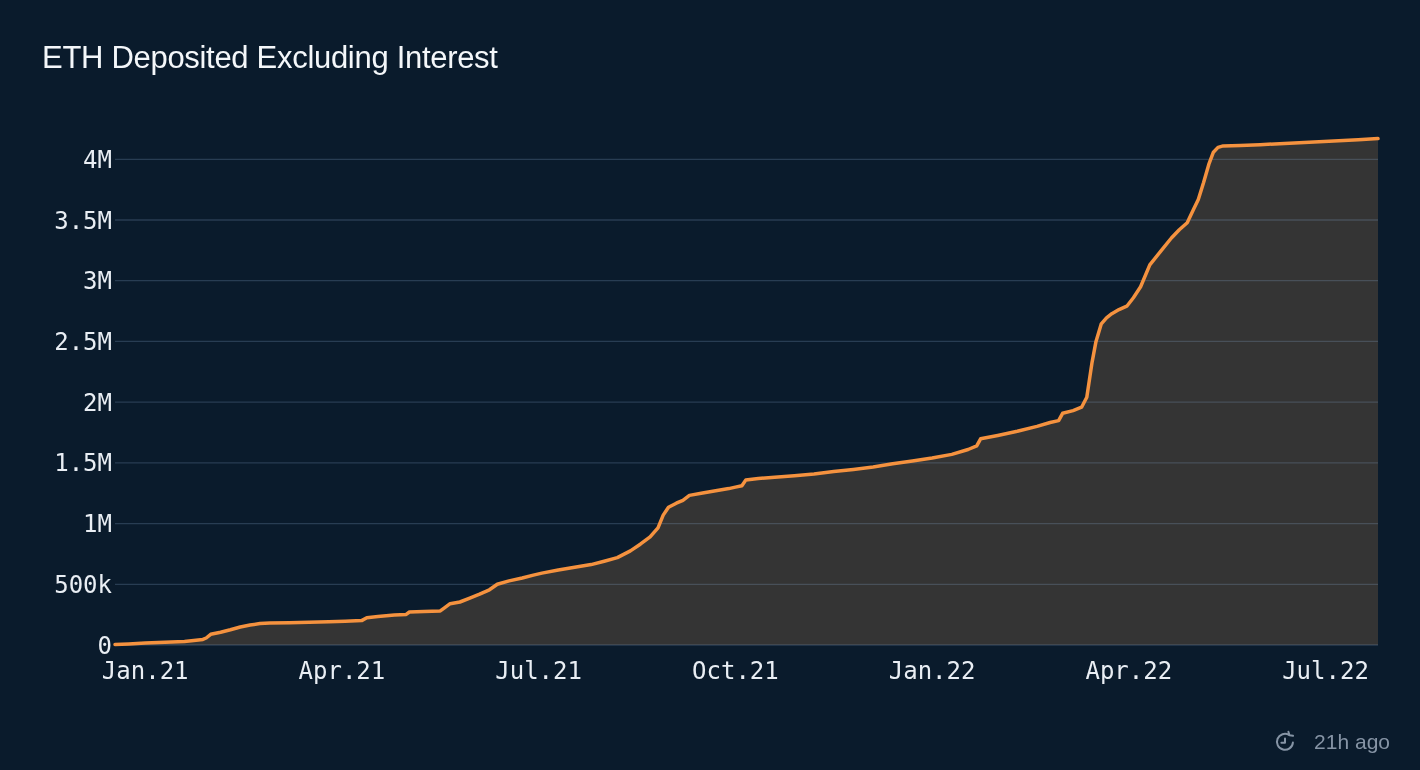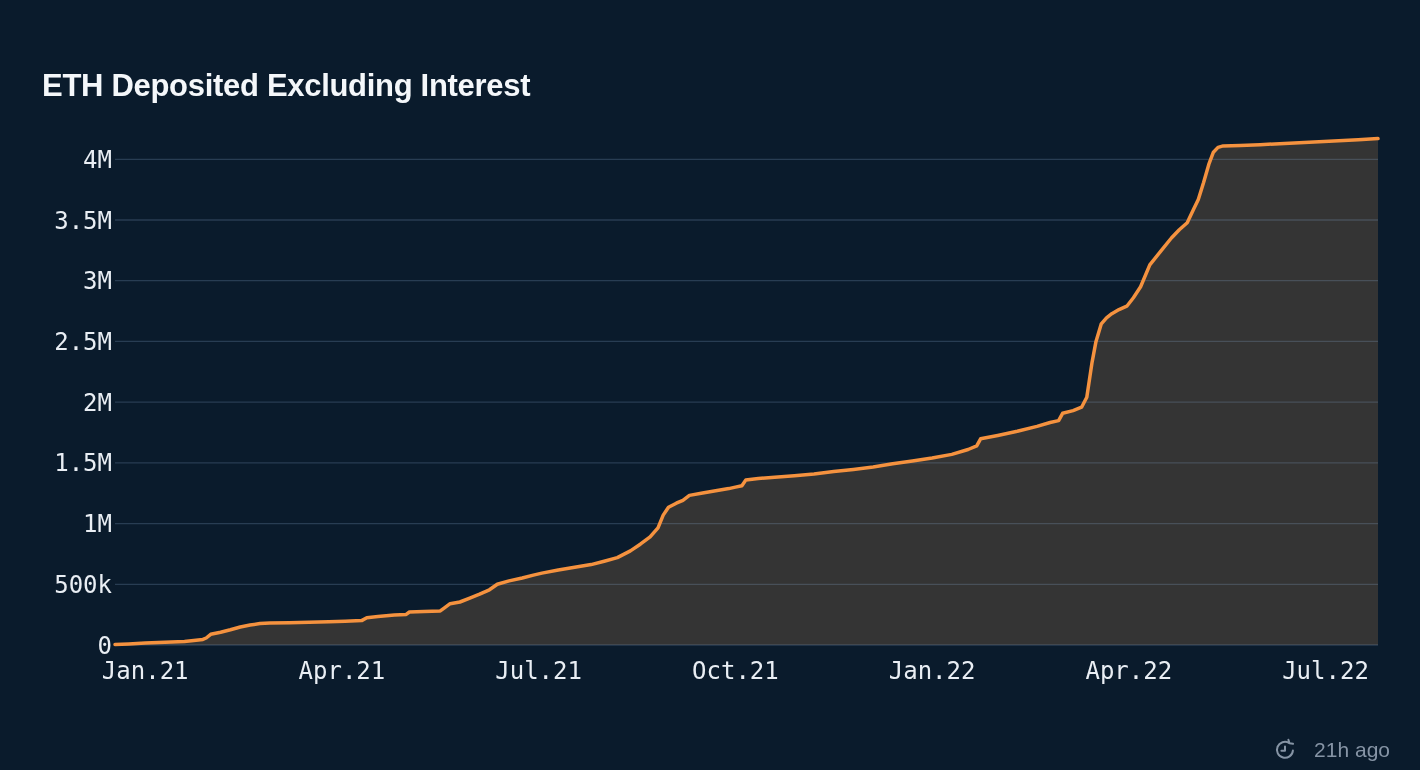--- a/index.html
+++ b/index.html
@@ -5,31 +5,30 @@
   html,body{margin:0;padding:0;background:#0a1b2c;}
   .card{
     position:relative;
     width:1420px;height:770px;
     background:#0a1b2c;
     overflow:hidden;
     font-family:"Liberation Sans",sans-serif;
   }
   .chart-title{
     position:absolute;left:42px;top:40px;
-    font-size:31px;font-weight:700;letter-spacing:-0.3px;
+    font-size:31px;font-weight:400;letter-spacing:-0.3px;
     color:#f4f7fa;
-    margin-top:28px;
   }
   .chart-svg{position:absolute;left:0;top:0;}
   .axis-text{
     font-family:"DejaVu Sans Mono","Liberation Mono",monospace;
     font-weight:500;
   }
   .footer{
-    position:absolute;right:30px;bottom:8px;
+    position:absolute;right:30px;bottom:16px;
     display:flex;align-items:center;gap:16px;
     color:#8694a5;font-size:21px;
   }
   .footer svg{display:block;}
 </style>
 </head>
 <body>
 
 <div class="card">
 

